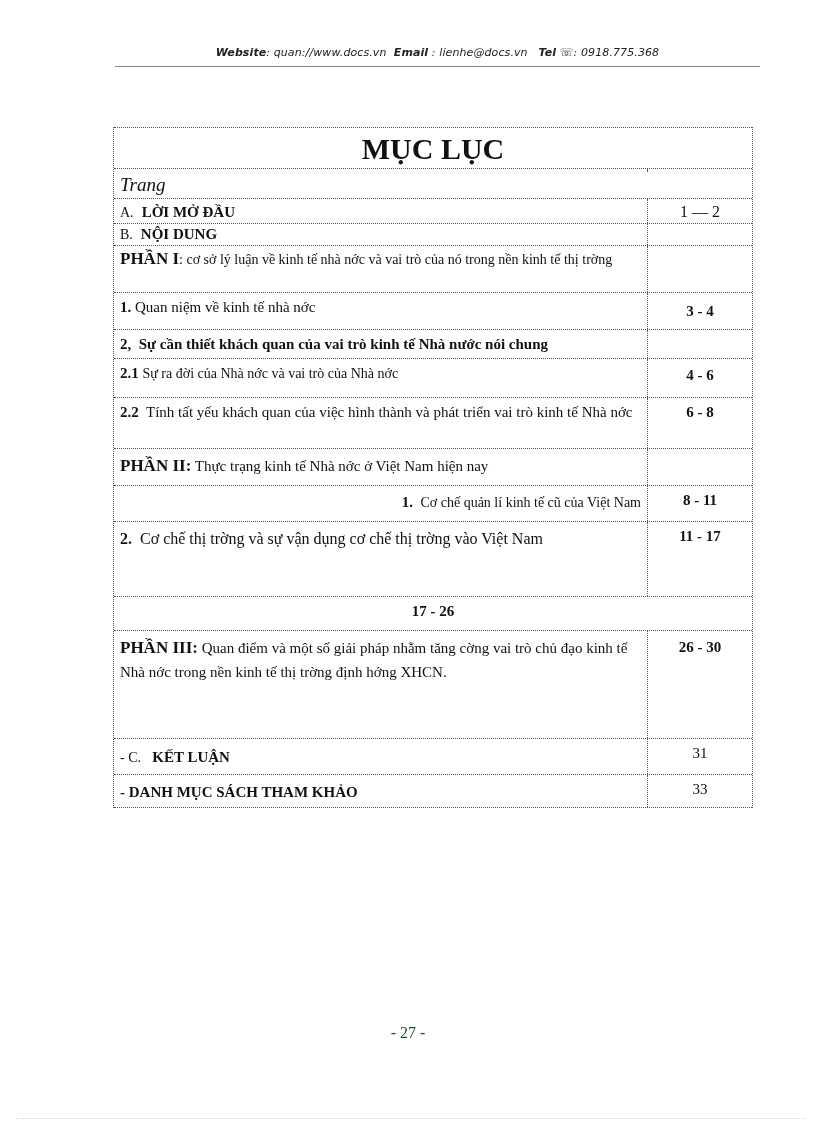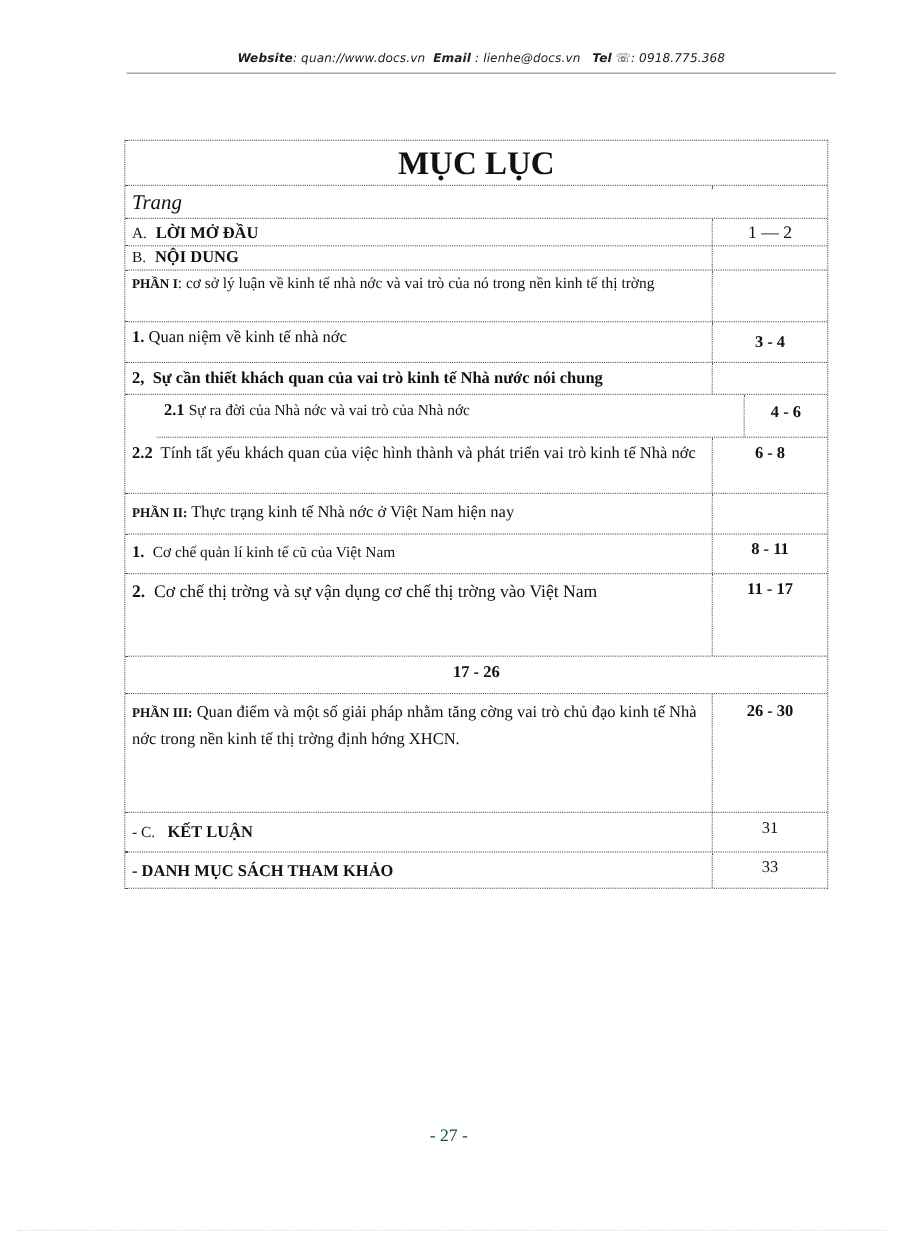--- a/index.html
+++ b/index.html
@@ -19,21 +19,21 @@
   .toc { border-left: 1px dotted #555; border-right: 1px dotted #555; }
   .cell-text { width: 534px; border-right: 1px dotted #555; box-sizing: border-box;
                padding: 2px 6px 0 6px; font-size: 15px; line-height: 24px; }
   .cell-page { flex: 1; text-align: center; font-size: 15px; font-weight: bold; padding-top: 2px;
                line-height: 24px; }
 
   .title-row .cell-full { width: 100%; text-align: center; font-size: 30px; font-weight: bold;
                           line-height: 40px; padding-top: 1px; }
   .trang { font-style: italic; font-weight: normal; font-size: 19px; text-align: left; padding-left: 6px; }
   .bold { font-weight: bold; }
-  .head-label { font-weight: bold; font-size: 12px; }
+  .head-label { font-weight: bold; font-size: 17px; }
   .sans-small { font-family: "Liberation Serif", serif; font-size: 14px; }
   .letter { font-size: 14px; font-weight: normal; margin-right: 8px; }
 
   .page-number { position: absolute; left: 0; width: 816px; top: 1024px; text-align: center;
                  font-size: 16px; color: #14532d; }
   .bottom-dots { position: absolute; left: 16px; top: 1118px; width: 790px; height: 0;
                  border-top: 1px dotted #f0c8e6; }
 </style>
 </head>
 <body>
@@ -83,21 +83,21 @@
     <div class="cell-page" style="padding-top:6px;">3 - 4</div>
   </div>
 
   <div class="toc-row" style="height:28px;">
     <div class="cell-text" style="font-weight:bold;">
       <span>2,</span>&nbsp; <span>Sự cần thiết khách quan của vai trò kinh tế Nhà nước nói chung</span>
     </div>
     <div class="cell-page"></div>
   </div>
 
-  <div class="toc-row" style="height:38px;margin-left:29px;">
+  <div class="toc-row" style="height:38px;">
     <div class="cell-text">
       <span class="bold">2.1</span> <span class="sans-small">Sự ra đời của Nhà nớc   và vai trò của Nhà nớc</span>
     </div>
     <div class="cell-page" style="padding-top:4px;">4 - 6</div>
   </div>
 
   <div class="toc-row" style="height:50px;justify-content:flex-end;">
     <div class="cell-text">
       <span class="bold">2.2</span>&nbsp; <span>Tính tất yếu khách quan của việc hình thành và phát triển vai trò kinh tế Nhà nớc</span>
     </div>
@@ -105,21 +105,21 @@
   </div>
 
   <div class="toc-row" style="height:36px;">
     <div class="cell-text" style="padding-top:5px;">
       <span class="head-label">PHẦN II:</span> <span>Thực trạng kinh tế Nhà nớc   ở Việt Nam hiện nay</span>
     </div>
     <div class="cell-page"></div>
   </div>
 
   <div class="toc-row" style="height:35px;">
-    <div class="cell-text" style="padding-top:4px;">
+    <div class="cell-text" style="padding-top:4px;text-align:right;">
       <span class="bold">1.</span>&nbsp; <span class="sans-small">Cơ chế quản lí kinh tế cũ của Việt Nam</span>
     </div>
     <div class="cell-page">8 - 11</div>
   </div>
 
   <div class="toc-row" style="height:74px;">
     <div class="cell-text" style="font-size:16px;padding-top:5px;">
       <span class="bold">2.</span>&nbsp; <span>Cơ chế thị trờng   và sự vận dụng cơ chế thị trờng   vào Việt Nam</span>
     </div>
     <div class="cell-page" style="padding-top:2px;">11 - 17</div>

